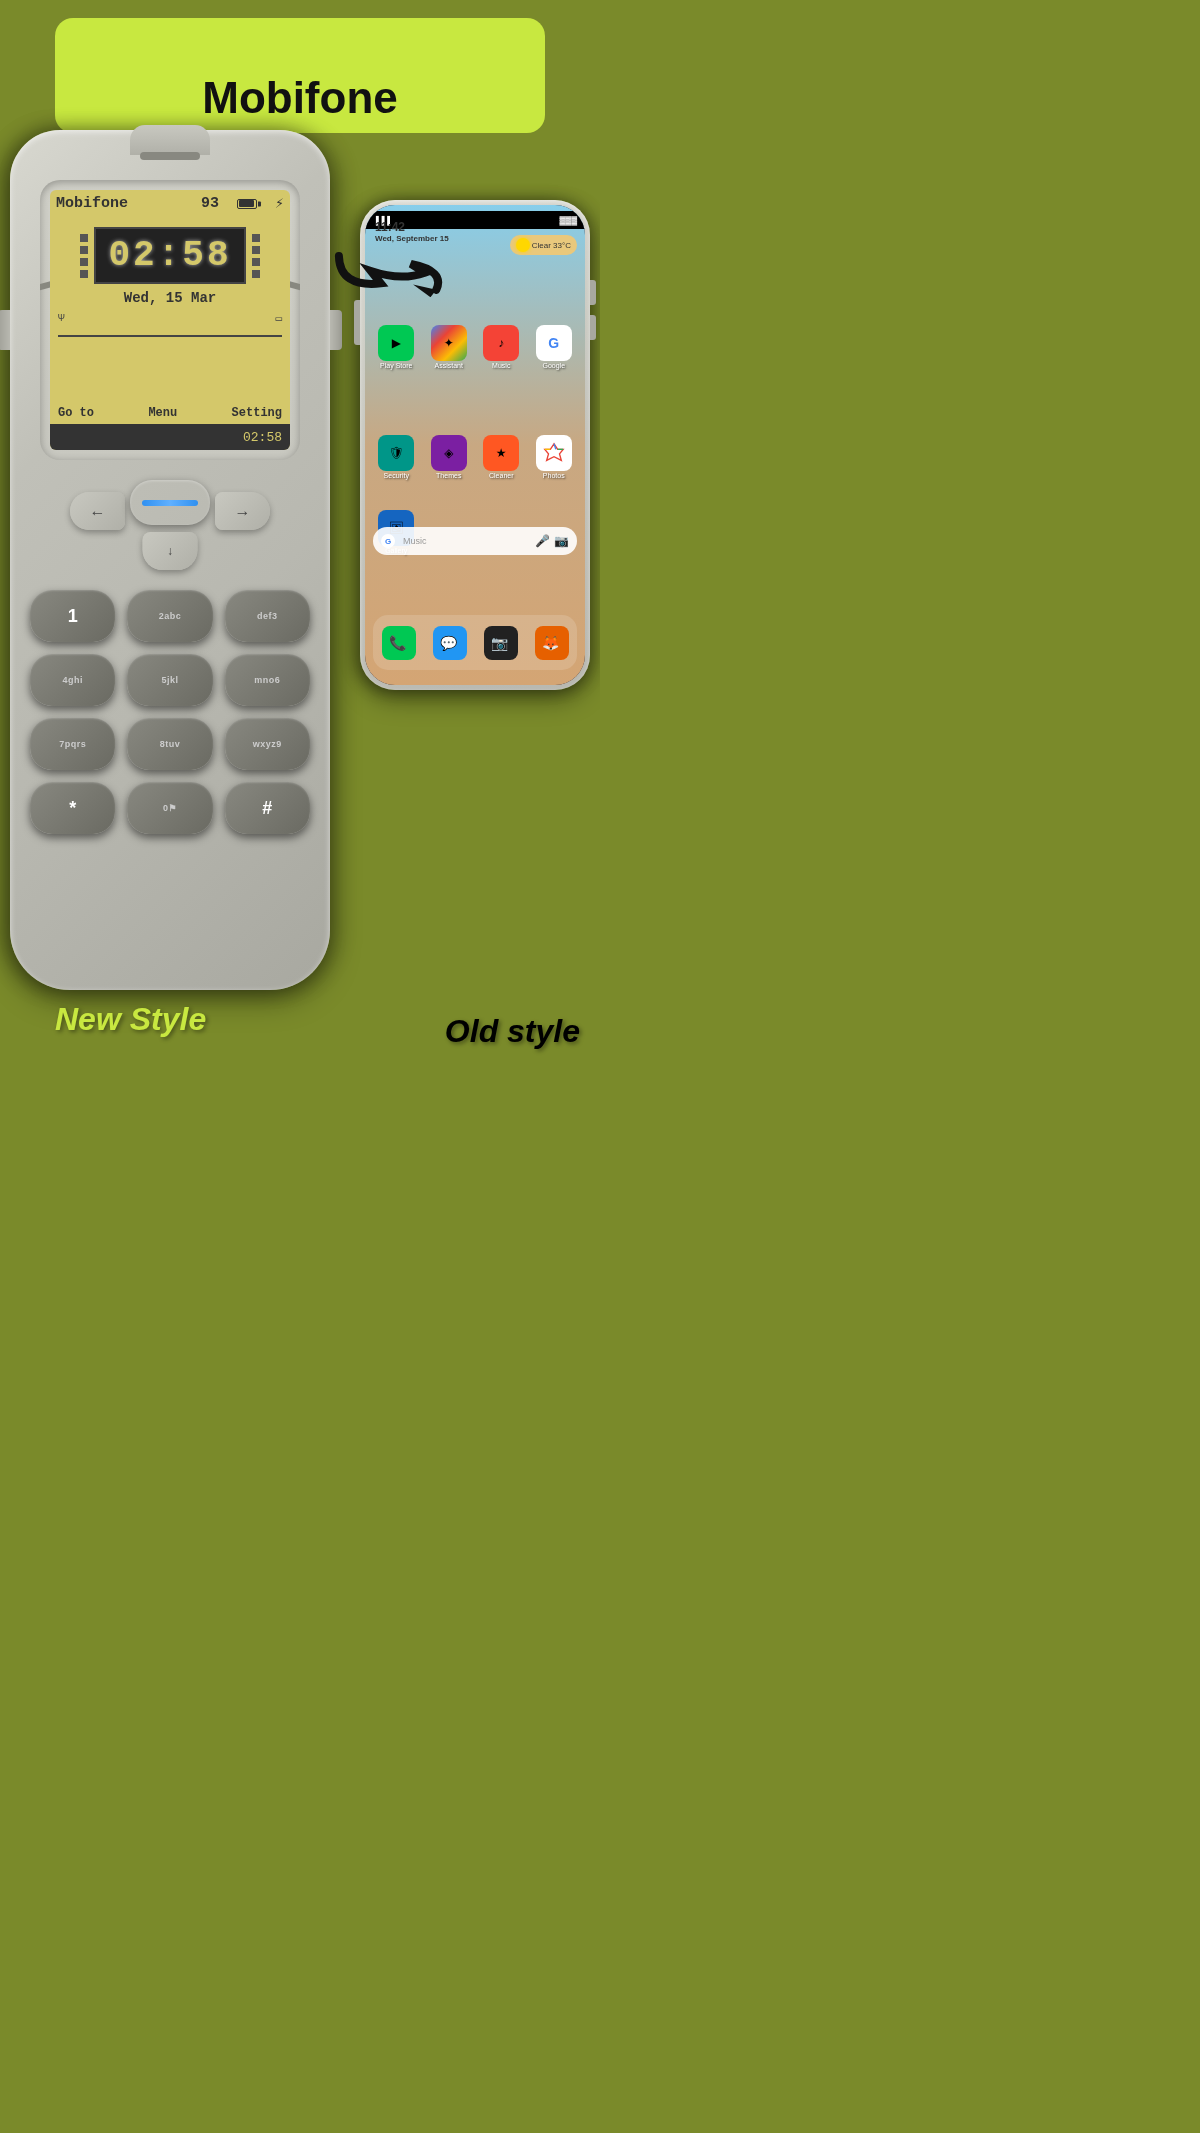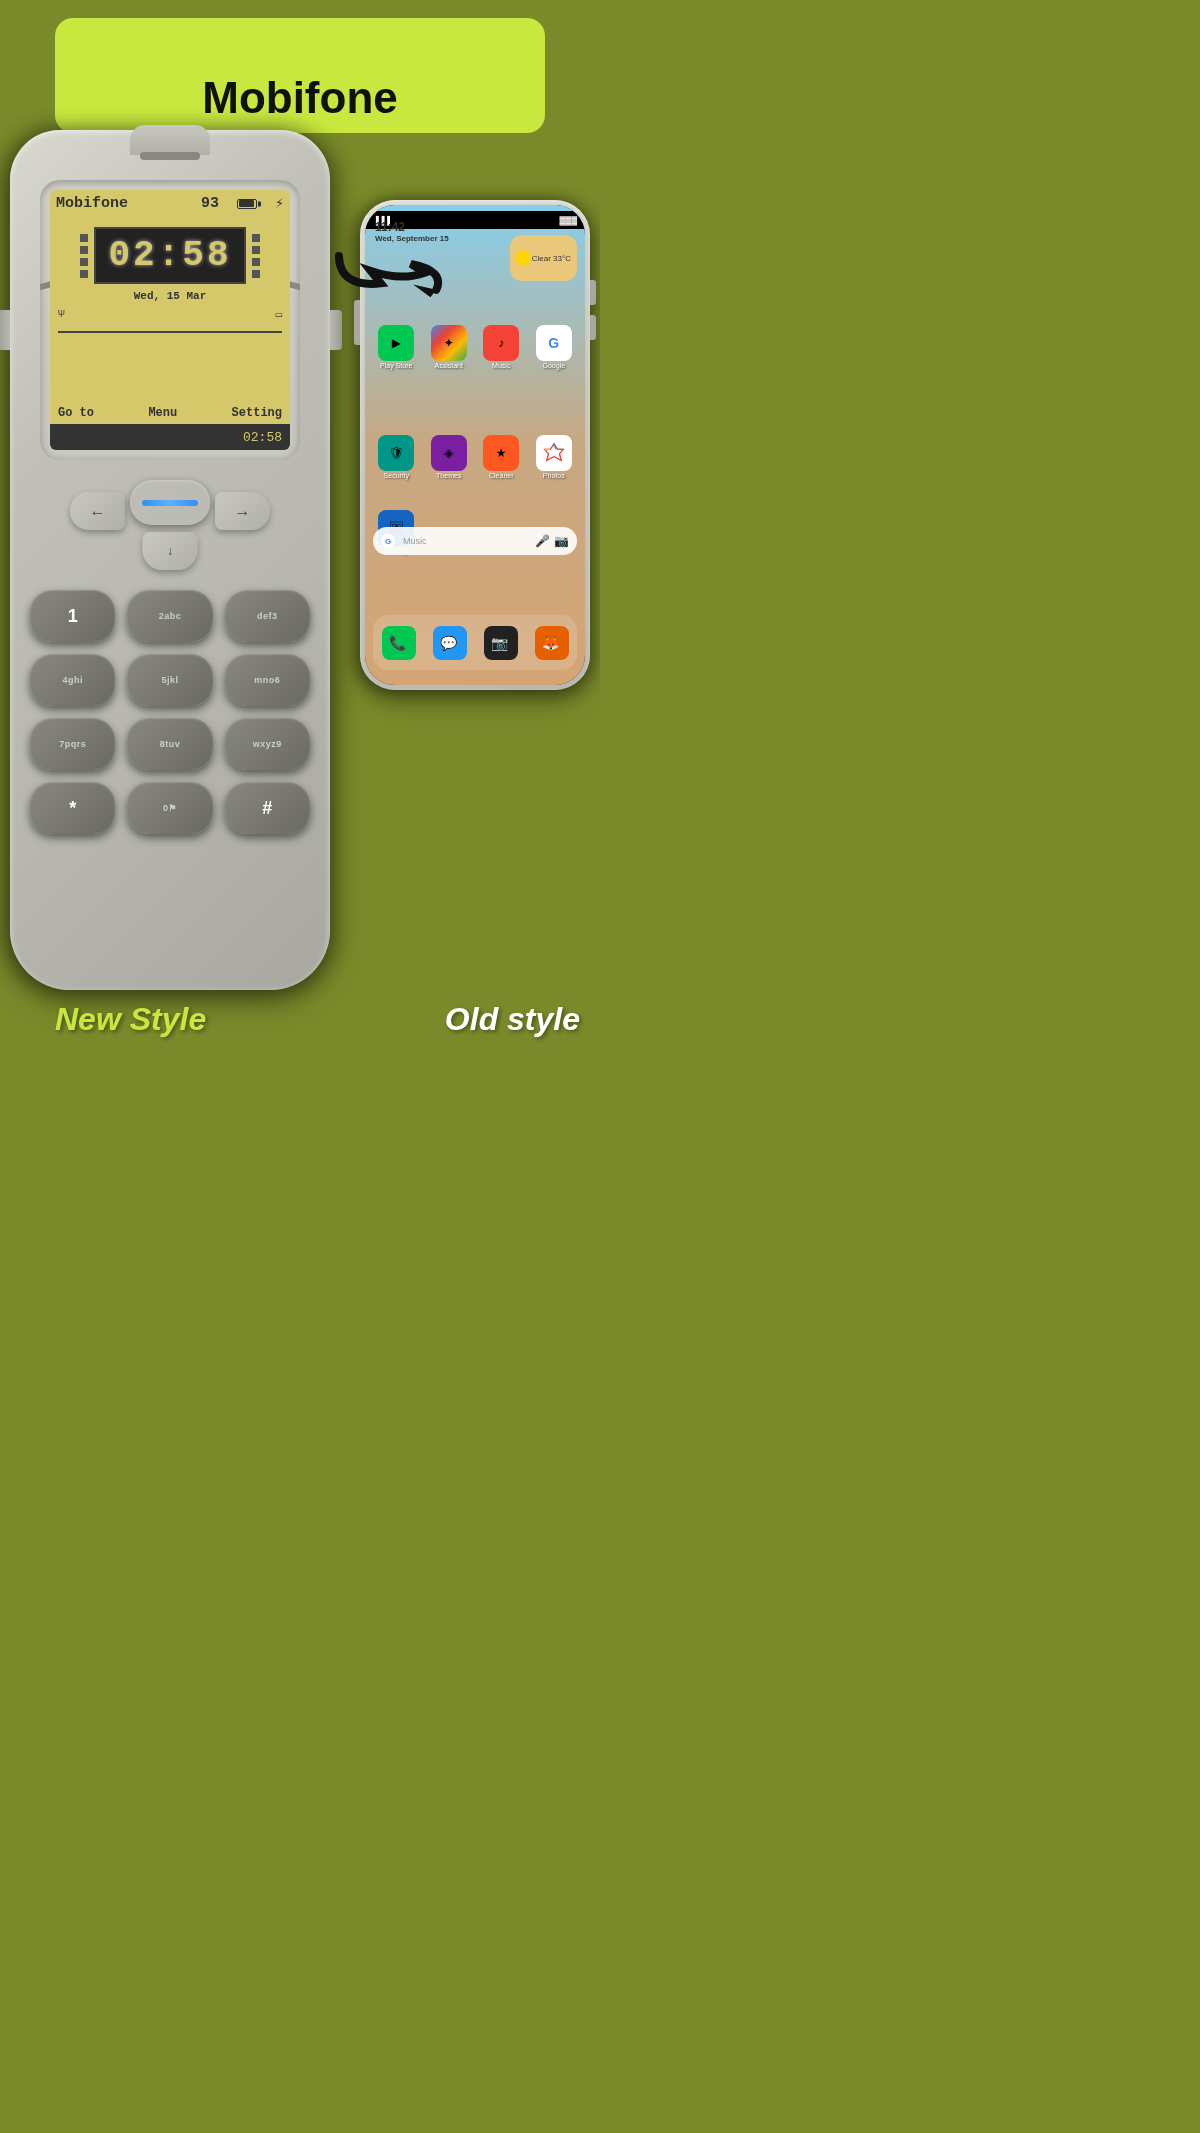--- a/index.html
+++ b/index.html
@@ -61,25 +61,25 @@
       font-weight: 900;
       color: #c8e840;
       font-style: italic;
       z-index: 20;
       text-shadow: 2px 2px 4px rgba(0,0,0,0.4);
     }
 
     
     .old-style-label {
       position: absolute;
-      bottom: 28px;
+      bottom: 16px;
       right: 20px;
       font-size: 32px;
       font-weight: 900;
-      color: #ffffff;
+      color: #000000;
       font-style: italic;
       z-index: 20;
       text-shadow: 2px 2px 4px rgba(0,0,0,0.4);
     }
 
     
     .nokia-phone {
       position: absolute;
       top: 130px;
       left: 10px;
@@ -248,21 +248,21 @@
       font-size: 36px;
       font-weight: bold;
       padding: 6px 12px;
       letter-spacing: 3px;
       border: 2px solid #444;
       text-shadow: 0 0 4px #aaa;
     }
 
     .lcd-date {
       text-align: center;
-      font-size: 11px;
+      font-size: 14px;
       color: #333;
       font-weight: bold;
       margin-top: 2px;
     }
 
     .lcd-bottom-bar {
       position: absolute;
       bottom: 0;
       left: 0;
       right: 0;
@@ -475,21 +475,21 @@
     .status-date {
       font-size: 8px;
     }
 
     .weather-widget {
       position: absolute;
       top: 30px;
       right: 8px;
       background: rgba(255,200,100,0.8);
       border-radius: 12px;
-      padding: 16px 6px;
+      padding: 3px 6px;
       display: flex;
       align-items: center;
       gap: 2px;
       font-size: 8px;
       color: #333;
       z-index: 5;
     }
 
     .weather-sun {
       width: 14px;

